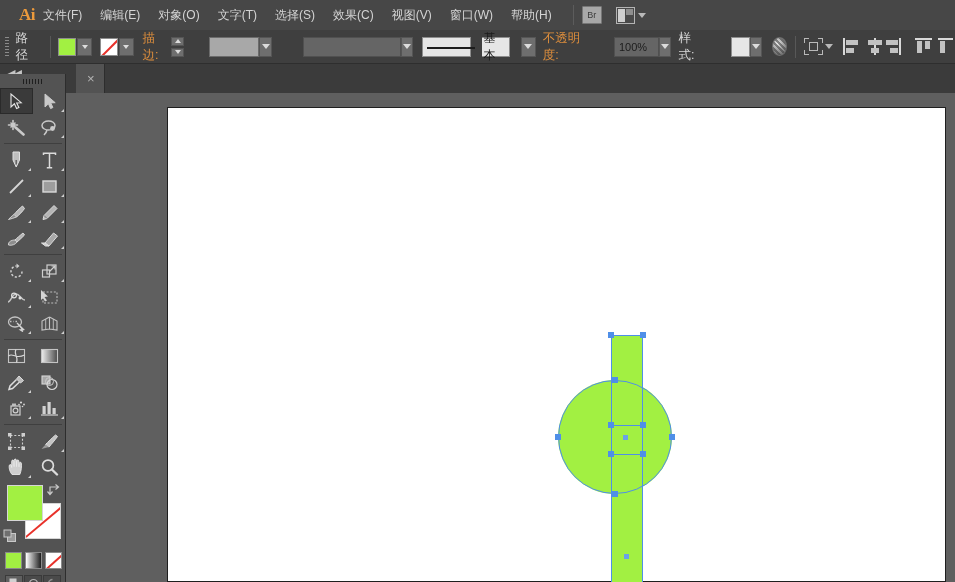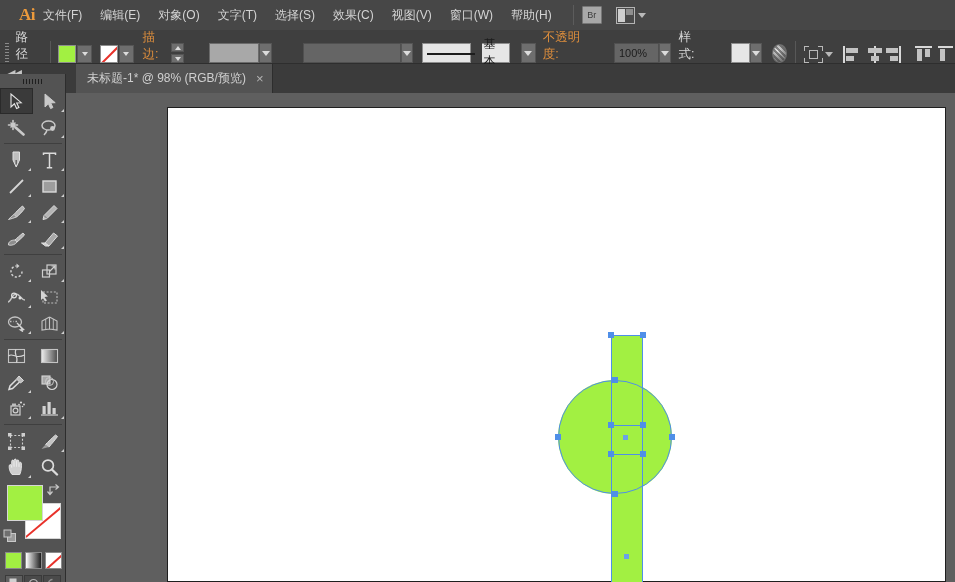--- a/index.html
+++ b/index.html
@@ -55,21 +55,21 @@
   }
   .tri-down {
     width: 0; height: 0; border-left: 4px solid transparent; border-right: 4px solid transparent;
     border-top: 5px solid #b9b9b9;
   }
 
   
   .controlbar {
     position: absolute; left: 0; top: 30px; width: 955px; height: 34px;
     background: #3f3f3f; border-bottom: 1px solid #2e2e2e;
-    display: flex; align-items: flex-end;
+    display: flex; align-items: center;
   }
   .grip {
     width: 6px; height: 20px; margin: 0 6px 0 5px;
     background: repeating-linear-gradient(to bottom, #8a8a8a 0 1px, transparent 1px 3px);
   }
   .cb-label { color: #d8d8d8; font-size: 12.5px; margin-right: 8px; }
   .cb-label.orange { color: #e08f3c; }
   .cb-sep { width: 1px; height: 22px; background: #585858; margin: 0 8px; }
 
   .swatch-box {
@@ -400,21 +400,20 @@
       <div class="ai-line" style="left:0;top:0;width:15px;height:2px;"></div>
       <div class="ai-bar" style="left:2px;top:3px;width:5px;height:12px;"></div>
     </div>
   </div>
 
   <div class="tabbar">
     <div class="tab-collapse">
       <span class="dbl-arrow">◀◀</span>
     </div>
     <div class="doc-tab">
-      <span class="doc-tab-title">未标题-1* @ 98% (RGB/预览)</span>
       <span class="doc-tab-close">×</span>
     </div>
   </div>
 
   <div class="toolbox">
     <div class="tb-handle">
         <span></span>
       </div>
 
     <div class="tool-grid">

